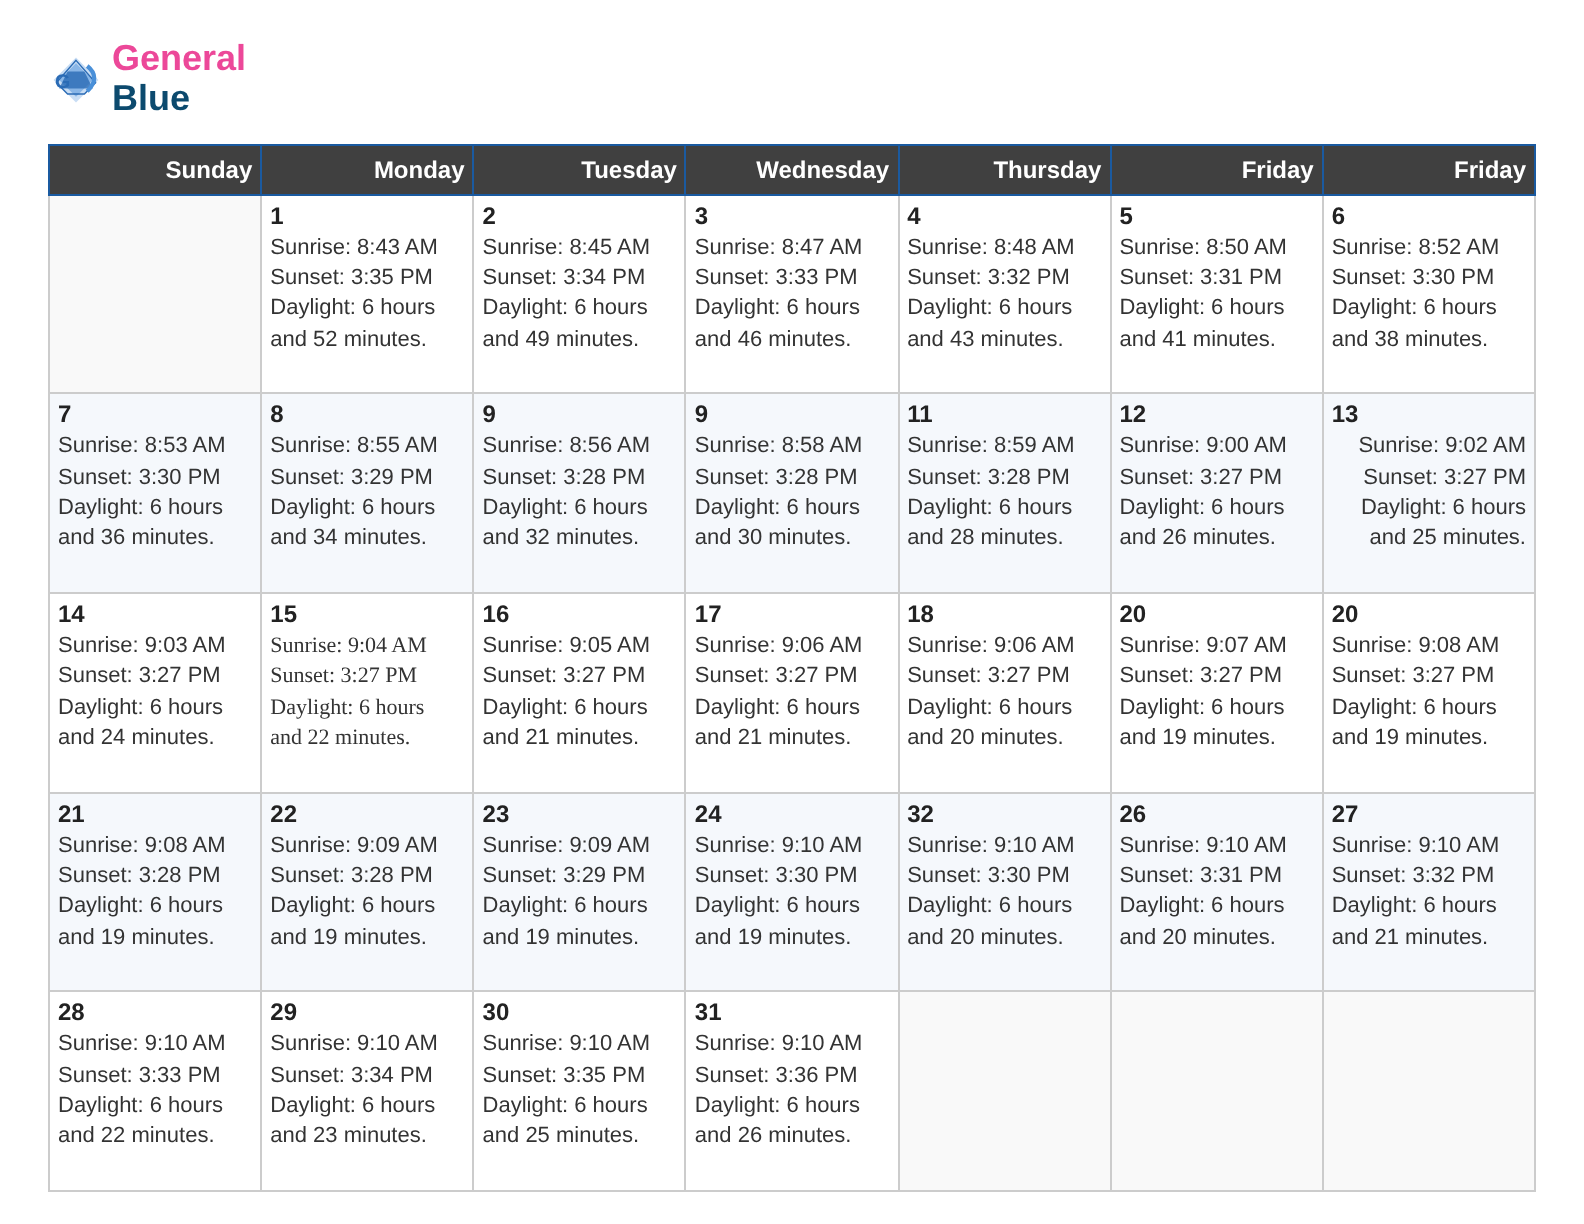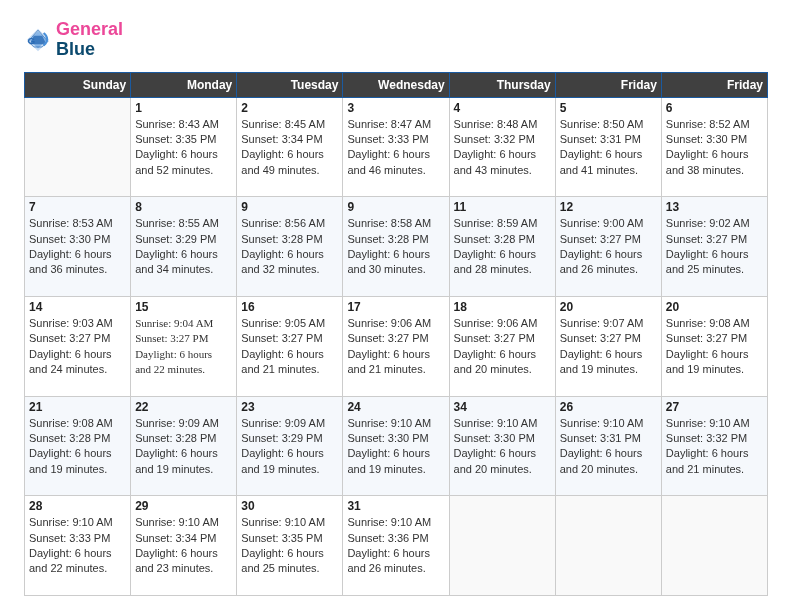--- a/index.html
+++ b/index.html
@@ -223,21 +223,21 @@
           </td>
           <td>
             <span class="day-num">12</span>
             <div class="day-info" style="white-space: pre-line;">Sunrise: 9:00 AM
 Sunset: 3:27 PM
 Daylight: 6 hours
 and 26 minutes.</div>
           </td>
           <td>
             <span class="day-num">13</span>
-            <div class="day-info" style="white-space: pre-line;">Sunrise: 9:02 AM
+            <div class="day-info" style="white-space: pre-line; text-align: right;">Sunrise: 9:02 AM
 Sunset: 3:27 PM
 Daylight: 6 hours
 and 25 minutes.</div>
           </td>
         </tr>
         <tr>
           <td>
             <span class="day-num">14</span>
             <div class="day-info" style="white-space: pre-line;">Sunrise: 9:03 AM
 Sunset: 3:27 PM
@@ -310,21 +310,21 @@
 and 19 minutes.</div>
           </td>
           <td>
             <span class="day-num">24</span>
             <div class="day-info" style="white-space: pre-line;">Sunrise: 9:10 AM
 Sunset: 3:30 PM
 Daylight: 6 hours
 and 19 minutes.</div>
           </td>
           <td>
-            <span class="day-num">34</span>
+            <span class="day-num">32</span>
             <div class="day-info" style="white-space: pre-line;">Sunrise: 9:10 AM
 Sunset: 3:30 PM
 Daylight: 6 hours
 and 20 minutes.</div>
           </td>
           <td>
             <span class="day-num">26</span>
             <div class="day-info" style="white-space: pre-line;">Sunrise: 9:10 AM
 Sunset: 3:31 PM
 Daylight: 6 hours

